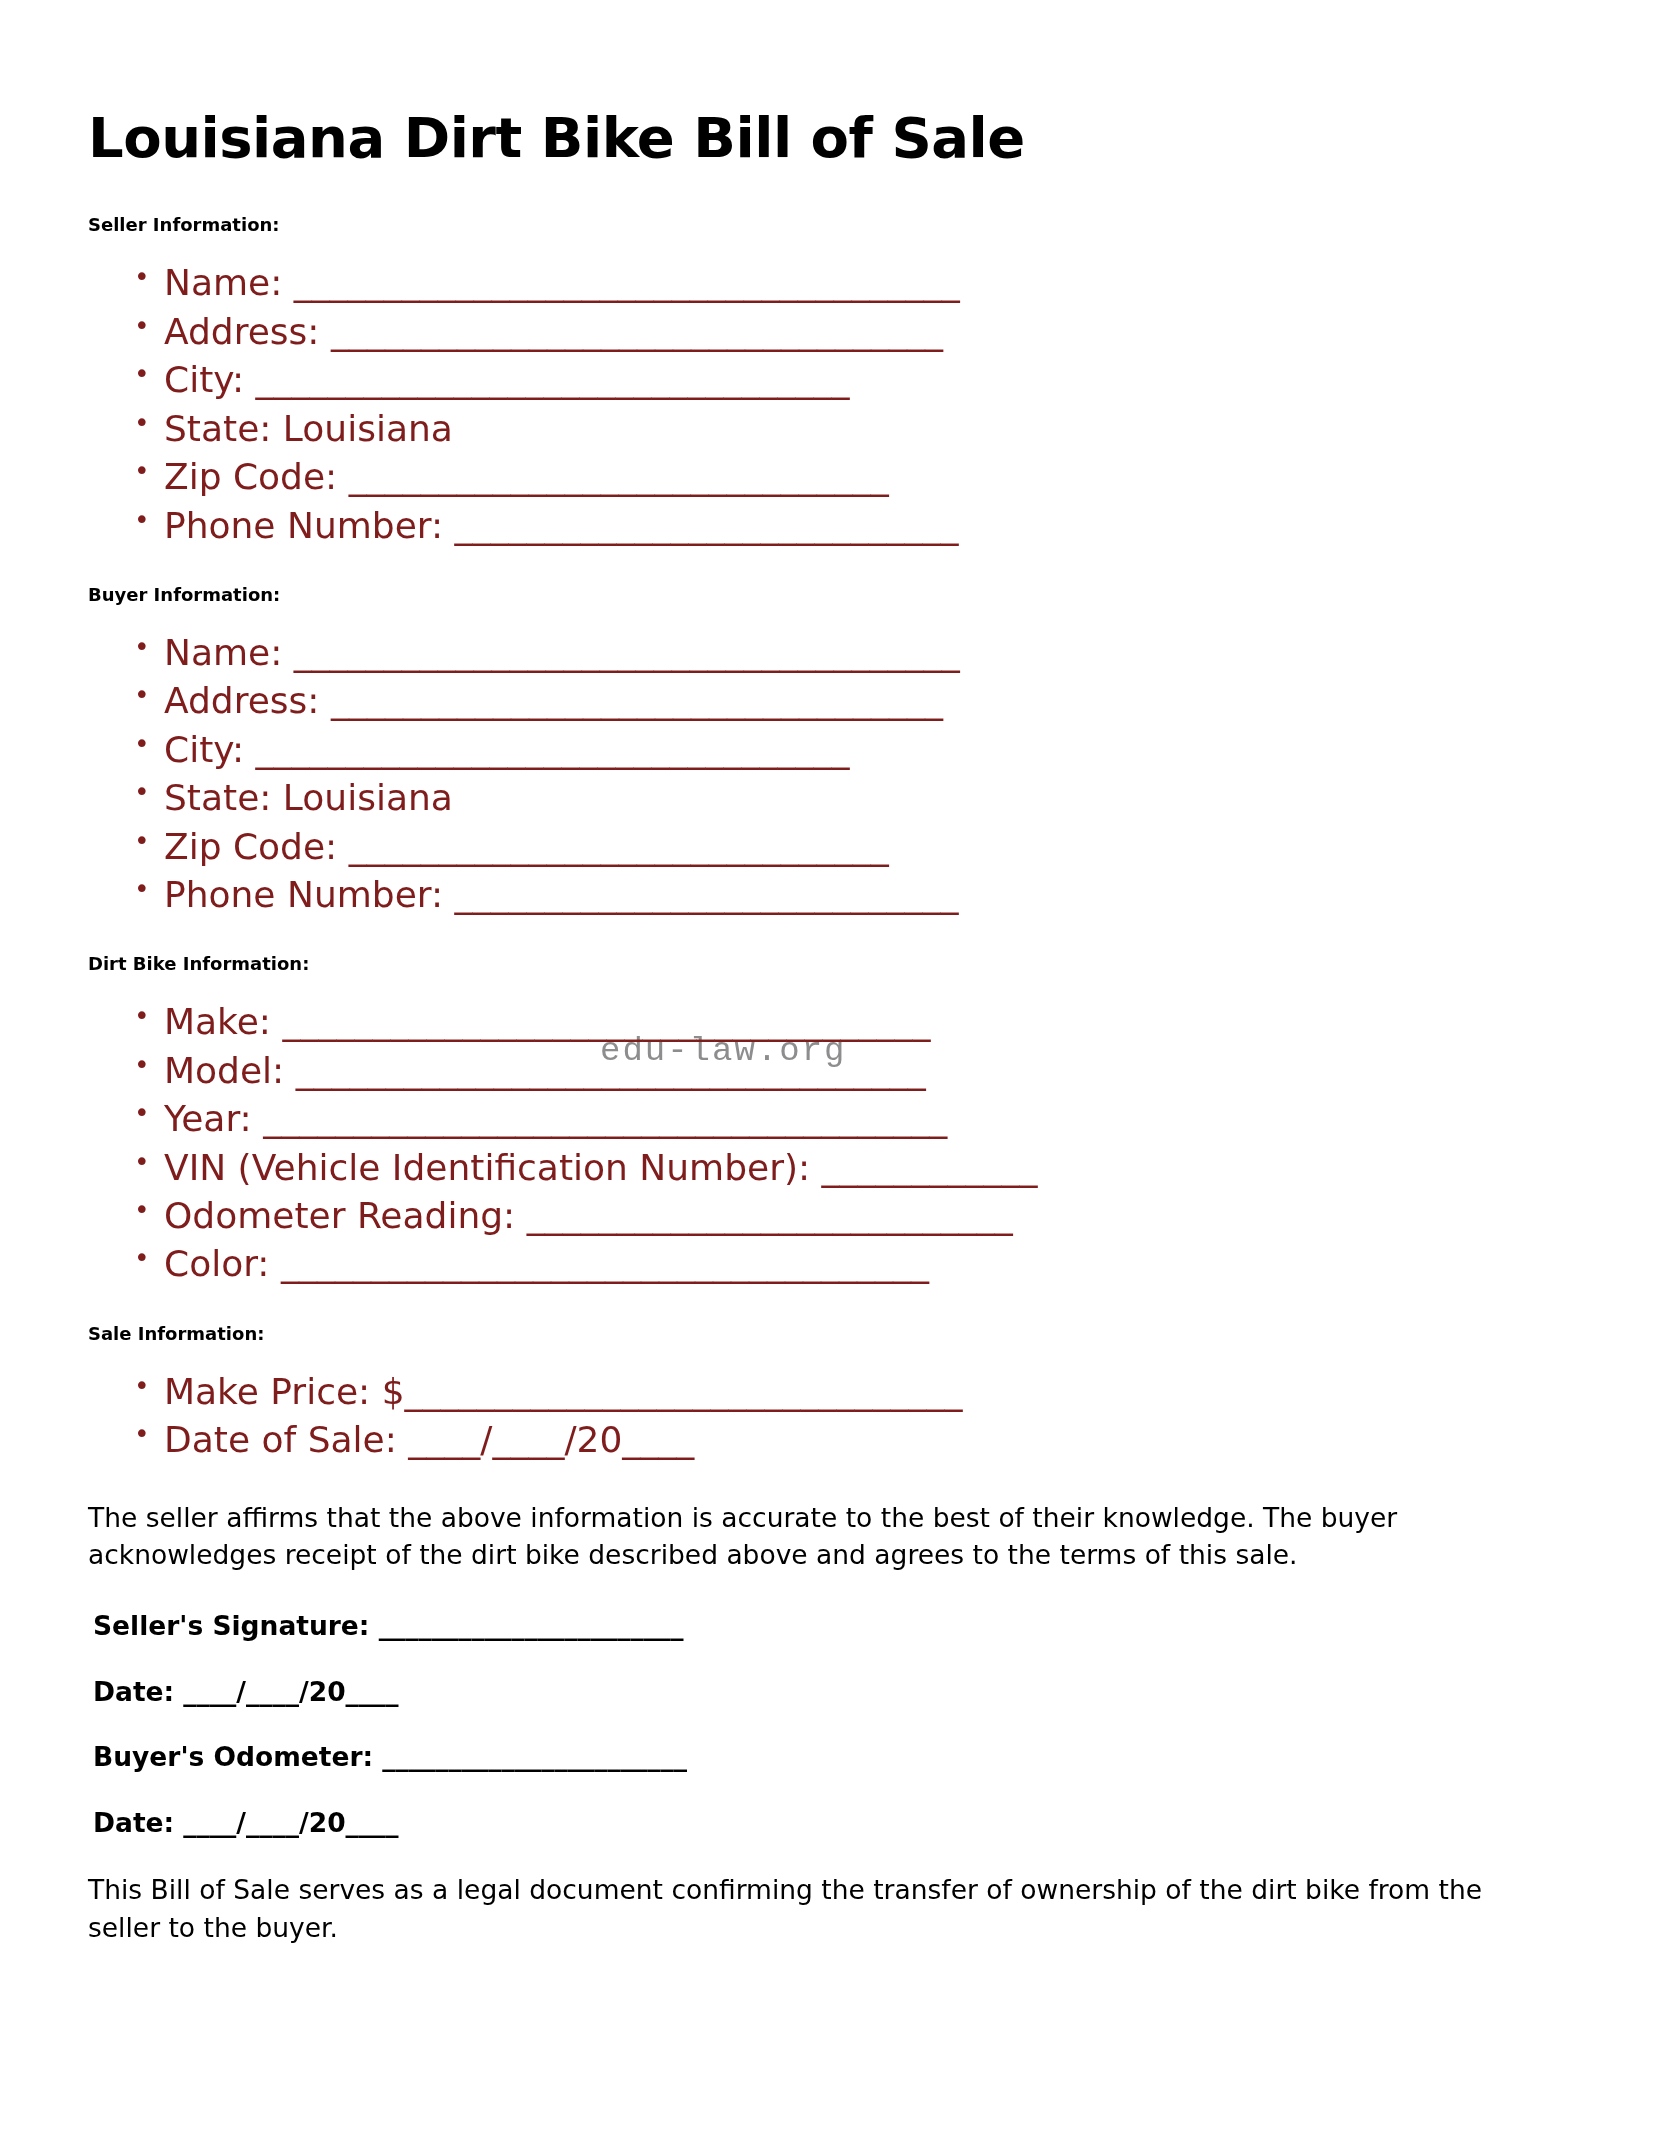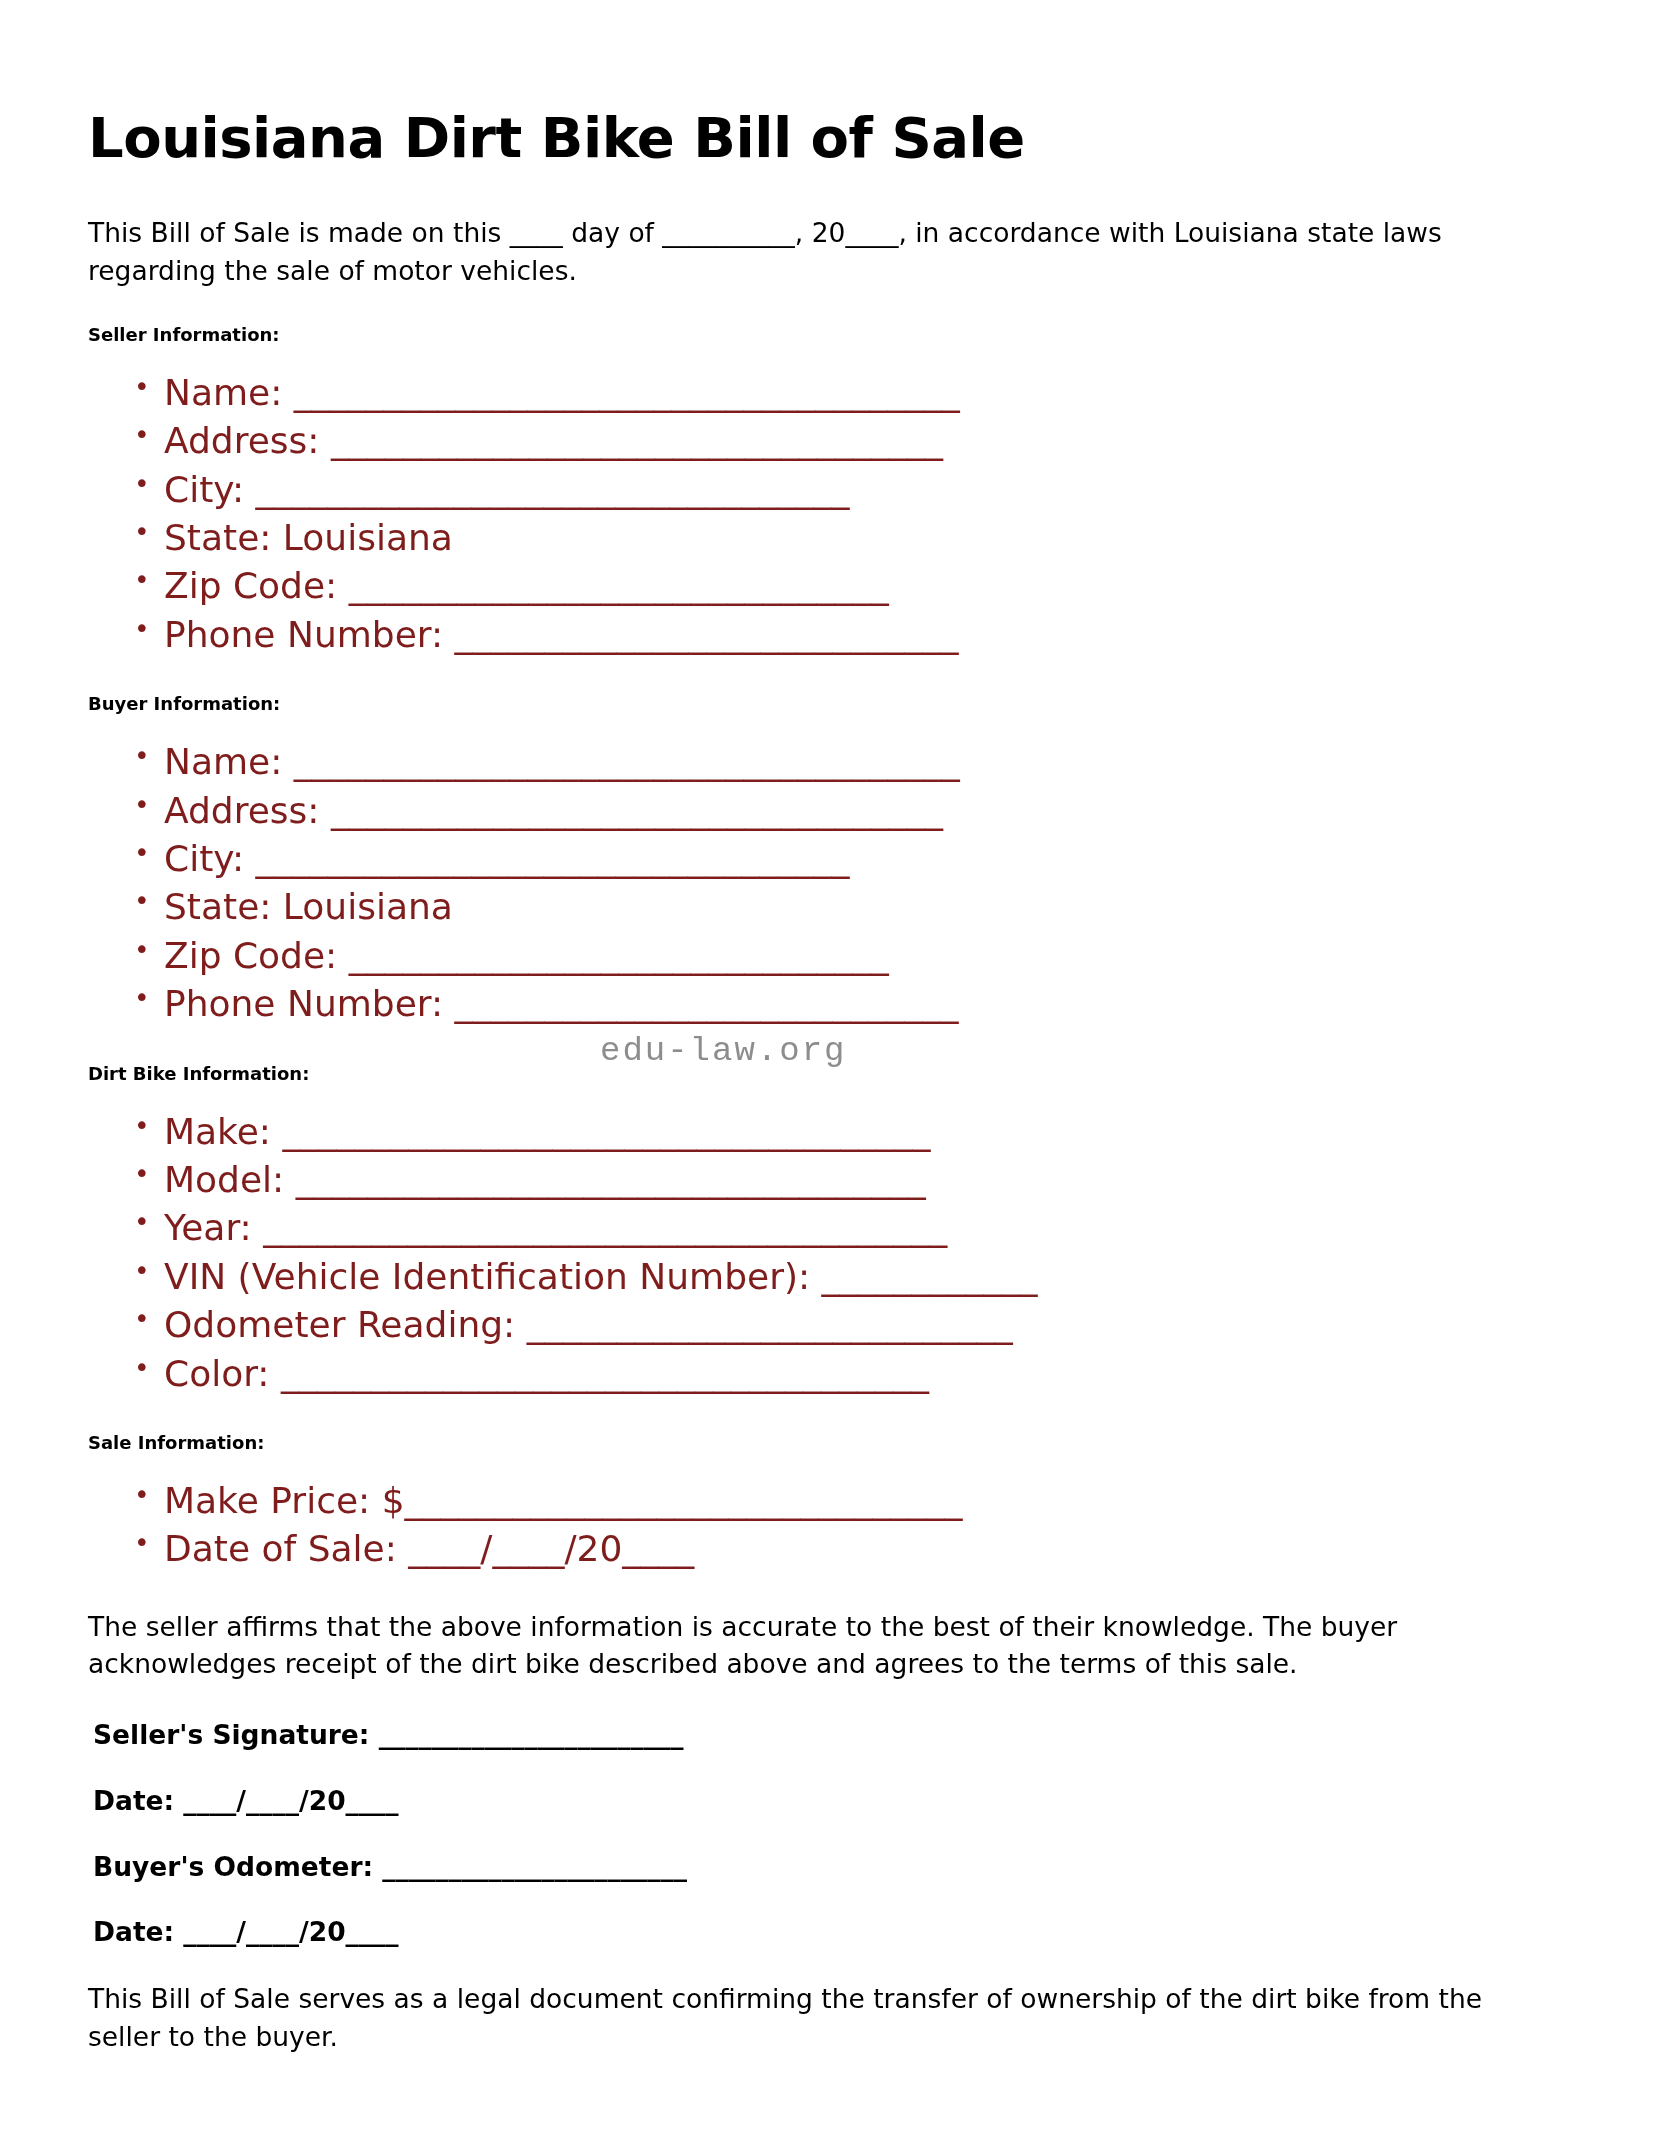--- a/index.html
+++ b/index.html
@@ -112,21 +112,20 @@
 <body>
 
 <div class="page">
 
   <div class="watermark">edu-law.org</div>
 
   <div class="content">
 
     <h1 class="doc-title">Louisiana Dirt Bike Bill of Sale</h1>
 
-    <p class="para">This Bill of Sale is made on this ____ day of __________, 20____, in accordance with Louisiana state laws regarding the sale of motor vehicles.</p>
 
     <h2 class="section-head">Seller Information:</h2>
     <ul class="field-list">
       <li>Name: _____________________________________</li>
       <li>Address: __________________________________</li>
       <li>City: _________________________________</li>
       <li>State: Louisiana</li>
       <li>Zip Code: ______________________________</li>
       <li>Phone Number: ____________________________</li>
     </ul>

